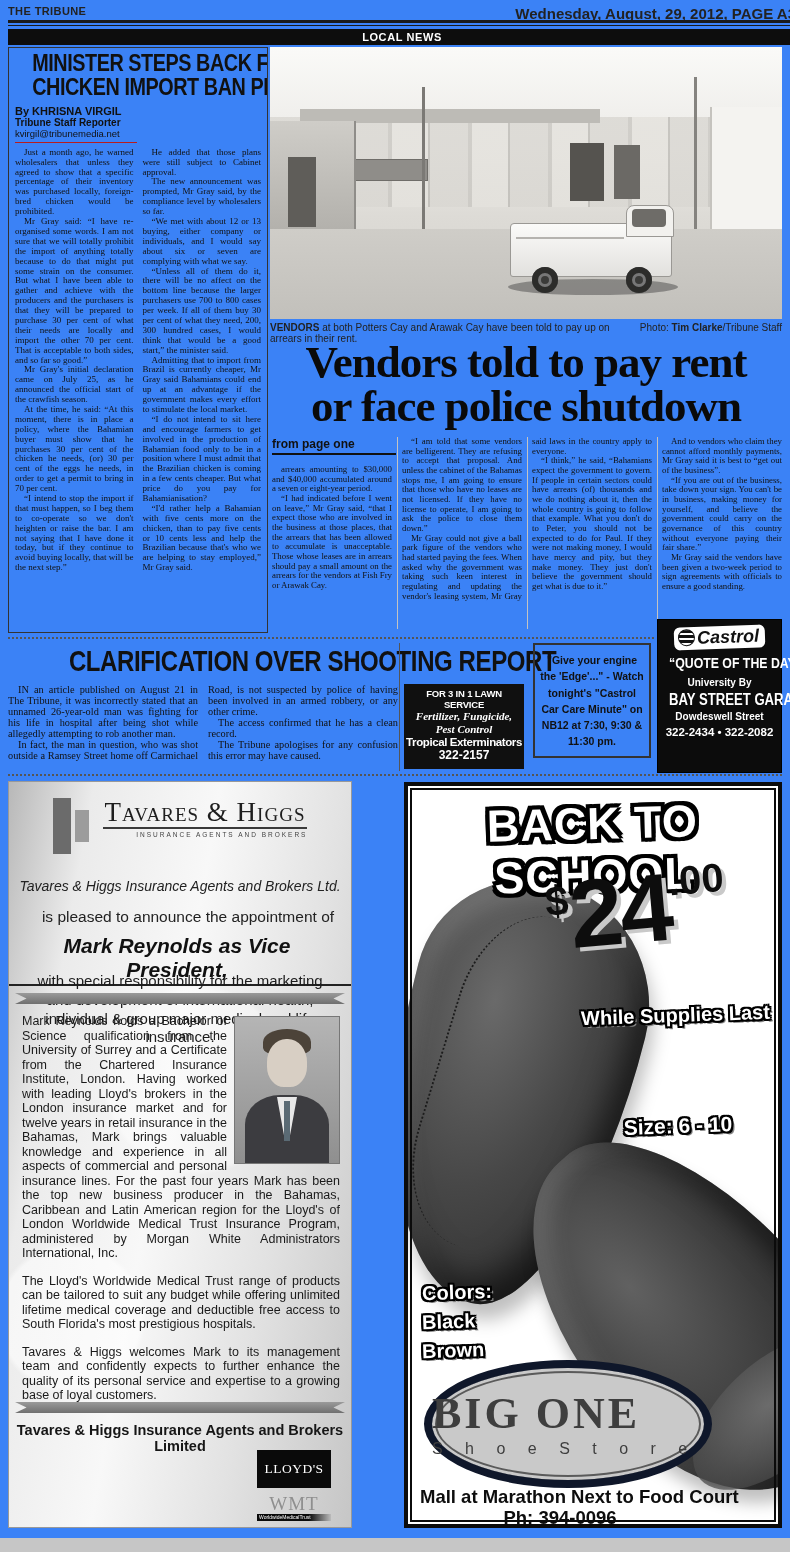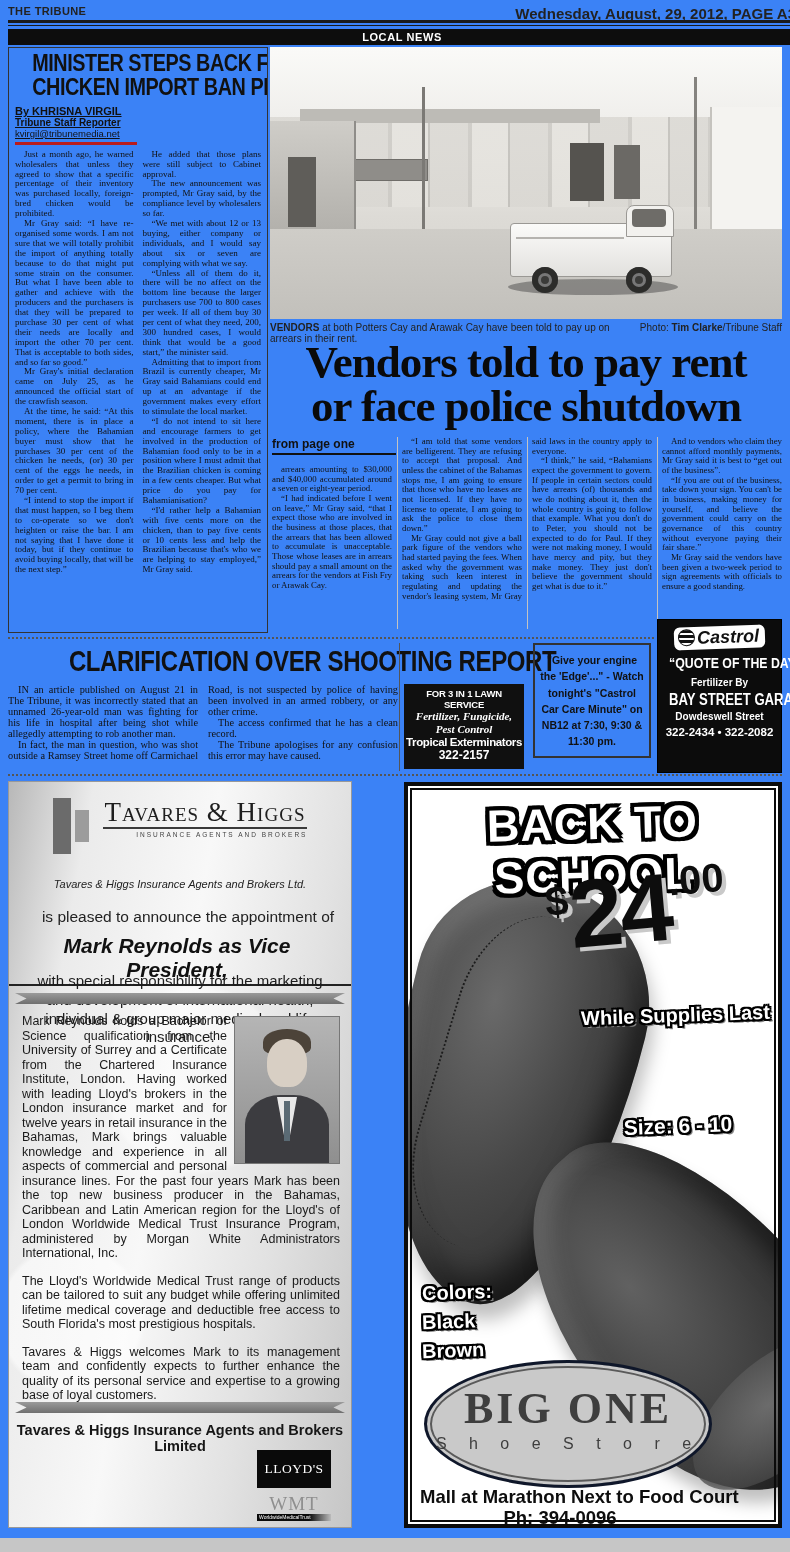--- a/index.html
+++ b/index.html
@@ -14,21 +14,21 @@
   .rule-thick{left:8px;right:8px;top:20px;height:3px;background:#1a1a1a;}
   .rule-thin{left:8px;right:8px;top:25px;height:1px;background:#1a1a1a;}
   .section-bar{left:8px;right:8px;top:29px;height:16px;background:#0d0d0d;color:#fff;
                font-size:11px;font-weight:bold;text-align:center;line-height:16px;letter-spacing:.6px;}
 
   
   .art1{left:8px;top:47px;width:260px;height:586px;border:1px solid #333;box-sizing:border-box;
         padding:4px 6px;overflow:hidden;}
   .art1-hl{font-size:23px;font-weight:bold;line-height:1.04;text-align:center;letter-spacing:-.5px;}
   .art1-hl span{display:block;transform:scaleX(0.86);transform-origin:center;white-space:nowrap;}
-  .byline{margin-top:5px;width:122px;border-bottom:3px solid #b91c1c;padding-bottom:3px;text-decoration:underline;}
+  .byline{margin-top:5px;width:122px;border-bottom:1px solid #b91c1c;padding-bottom:3px;}
   .byline .b1{font-size:11px;font-weight:bold;}
   .byline .b2{font-size:10px;font-weight:bold;}
   .byline .b3{font-size:9.5px;}
   .art1-body{margin-top:5px;height:476px;column-count:2;column-gap:9px;overflow:hidden;}
   .news p{margin:0;font-family:"Liberation Serif",serif;font-size:9px;line-height:1.1;
           text-align:justify;text-indent:9px;}
   .art2-body p{font-size:8.8px;}
 
   
   .photo{left:270px;top:47px;width:512px;height:272px;overflow:hidden;
@@ -88,21 +88,21 @@
          radial-gradient(circle at 18% 72%, rgba(255,255,255,.55) 0 70px, rgba(255,255,255,0) 75px),
          radial-gradient(circle at 55% 40%, rgba(255,255,255,.4) 0 90px, rgba(255,255,255,0) 95px),
          linear-gradient(100deg,#b8b8b8 0%,#ebebeb 18%,#f8f8f8 45%,#e2e2e2 72%,#c6c6c6 100%);}
   .tav-logo{left:0;right:0;top:16px;display:flex;justify-content:center;align-items:flex-start;gap:10px;}
   .tav-bars{position:relative;width:40px;height:56px;}
   .tav-bar1{position:absolute;left:0;top:0;width:18px;height:56px;background:#6b6b6b;}
   .tav-bar2{position:absolute;left:22px;top:12px;width:14px;height:32px;background:#9c9c9c;}
   .tav-name{font-family:"Liberation Serif",serif;font-variant:small-caps;font-size:27px;letter-spacing:1px;
             color:#1e1e1e;border-bottom:2px solid #3a3a3a;line-height:1.05;padding:0 2px 1px 2px;}
   .tav-sub{font-size:6.5px;letter-spacing:2px;color:#444;text-align:right;margin-top:2px;}
-  .tav-intro{left:0;right:0;top:96px;text-align:center;font-style:italic;font-size:11px;color:#222;}
+  .tav-intro{left:0;right:0;top:96px;text-align:center;font-style:italic;font-size:14px;color:#222;}
   .tav-announce{left:16px;right:0;top:126px;text-align:center;font-size:15.5px;color:#222;}
   .tav-name-line{left:0;right:0;top:152px;text-align:center;}
   .tav-name-line span{display:inline-block;font-size:21px;font-weight:bold;font-style:italic;
                       border-bottom:2px solid #222;padding:0 10px 2px 4px;}
   .tav-resp{left:28px;right:28px;top:190px;text-align:center;font-size:15px;line-height:1.25;color:#1c1c1c;}
   .band{left:6px;right:6px;height:11px;background:linear-gradient(180deg,#9a9a9a,#6f6f6f);
         clip-path:polygon(0 0,3.5% 50%,0 100%,100% 100%,96.5% 50%,100% 0);}
   .band1{top:211px;}
   .band2{top:620px;}
   .tav-bio{left:13px;right:11px;top:232px;font-size:12.5px;line-height:1.16;color:#1a1a1a;}
@@ -157,22 +157,22 @@
   .shoe1-line{position:absolute;left:18%;top:8%;width:60%;height:80%;border-left:2px dotted #1c1c1c;
               border-radius:50%/30%;transform:rotate(3deg);}
   .shoe2{right:-28px;top:330px;width:238px;height:398px;transform:rotate(-42deg);z-index:2;
          background:radial-gradient(ellipse at 40% 35%, #616161 0%, #3d3d3d 50%, #1f1f1f 100%);
          border-radius:55% 45% 52% 48% / 62% 58% 38% 42%;
          box-shadow:inset -12px -18px 30px rgba(0,0,0,.55), inset 10px 12px 22px rgba(255,255,255,.16),
                     -6px 12px 16px rgba(0,0,0,.25);}
   .shoe2-sole{position:absolute;left:8%;bottom:4%;width:84%;height:26%;border-radius:50%;
               background:radial-gradient(ellipse at 50% 40%, #777 0%, #4a4a4a 70%, rgba(0,0,0,0) 100%);opacity:.8;}
   .oval{left:16px;top:574px;width:288px;height:128px;border-radius:50%;background:#c9c9c9;
-        border:3px solid #0f172a;box-shadow:inset 0 0 0 3px #c9c9c9, inset 0 0 0 5px #5a5a5a;
-        text-align:center;z-index:3;box-sizing:border-box;}
+        border:8px solid #0f172a;box-shadow:inset 0 0 0 3px #c9c9c9, inset 0 0 0 5px #5a5a5a;
+        text-align:left;z-index:3;box-sizing:border-box;}
   .oval-name{margin-top:24px;font-family:"Liberation Serif",serif;font-weight:bold;font-size:44px;
              letter-spacing:3px;color:#3e3e3e;line-height:1;}
   .oval-sub{margin-top:4px;font-size:16px;letter-spacing:9px;color:#3e3e3e;}
   .loc{left:12px;top:700px;width:354px;font-size:18.5px;font-weight:bold;color:#0d0d0d;z-index:4;}
   .phone{left:12px;top:721px;width:280px;text-align:center;font-size:18.5px;font-weight:bold;color:#0d0d0d;z-index:4;}
 
   .bottom-strip{left:0;right:0;top:1538px;height:14px;background:#c6c6c6;}
 </style>
 </head>
 <body>
@@ -275,21 +275,21 @@
     <div class="l4">322-2157</div>
   </div>
 
   <div class="abs ctv">"Give your engine the 'Edge'..." - Watch tonight's "Castrol Car Care Minute" on NB12 at 7:30, 9:30 &amp; 11:30 pm.</div>
 
   <div class="abs cq">
     <div class="cq-pill"><span class="cq-roundel"></span><span>Castrol</span></div>
     <div class="cq-title">
         <span>“QUOTE OF THE DAY”</span>
       </div>
-    <div class="cq-dist">Fertilizer By</div>
+    <div class="cq-dist">University By</div>
     <div class="cq-garage">
         <span>BAY STREET GARAGE</span>
       </div>
     <div class="cq-street">Dowdeswell Street</div>
     <div class="cq-phones">322-2434 • 322-2082</div>
   </div>
 
   <div class="abs tav">
     <div class="abs tav-logo">
       <div class="tav-bars">

